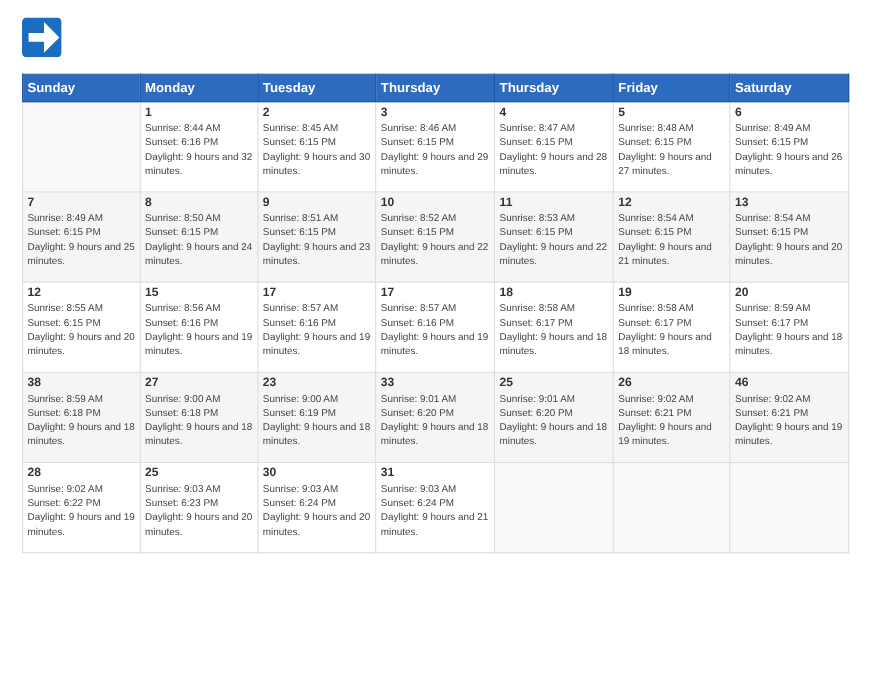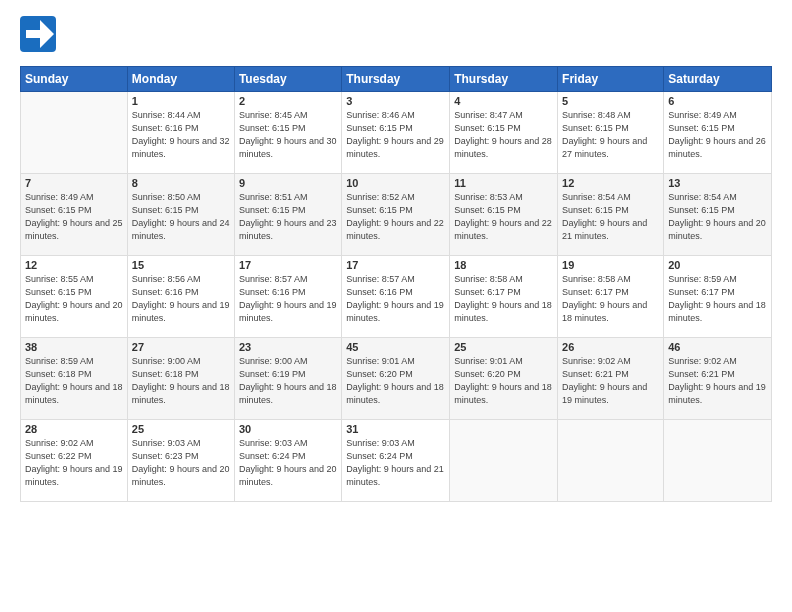--- a/index.html
+++ b/index.html
@@ -211,21 +211,21 @@
           </td>
           <td>
             <span class="day-num">27</span>
             <div class="day-info">Sunrise: 9:00 AM<br>Sunset: 6:18 PM<br>Daylight: 9 hours and 18 minutes.</div>
           </td>
           <td>
             <span class="day-num">23</span>
             <div class="day-info">Sunrise: 9:00 AM<br>Sunset: 6:19 PM<br>Daylight: 9 hours and 18 minutes.</div>
           </td>
           <td>
-            <span class="day-num">45</span>
+            <span class="day-num">33</span>
             <div class="day-info">Sunrise: 9:01 AM<br>Sunset: 6:20 PM<br>Daylight: 9 hours and 18 minutes.</div>
           </td>
           <td>
             <span class="day-num">25</span>
             <div class="day-info">Sunrise: 9:01 AM<br>Sunset: 6:20 PM<br>Daylight: 9 hours and 18 minutes.</div>
           </td>
           <td>
             <span class="day-num">26</span>
             <div class="day-info">Sunrise: 9:02 AM<br>Sunset: 6:21 PM<br>Daylight: 9 hours and 19 minutes.</div>
           </td>

